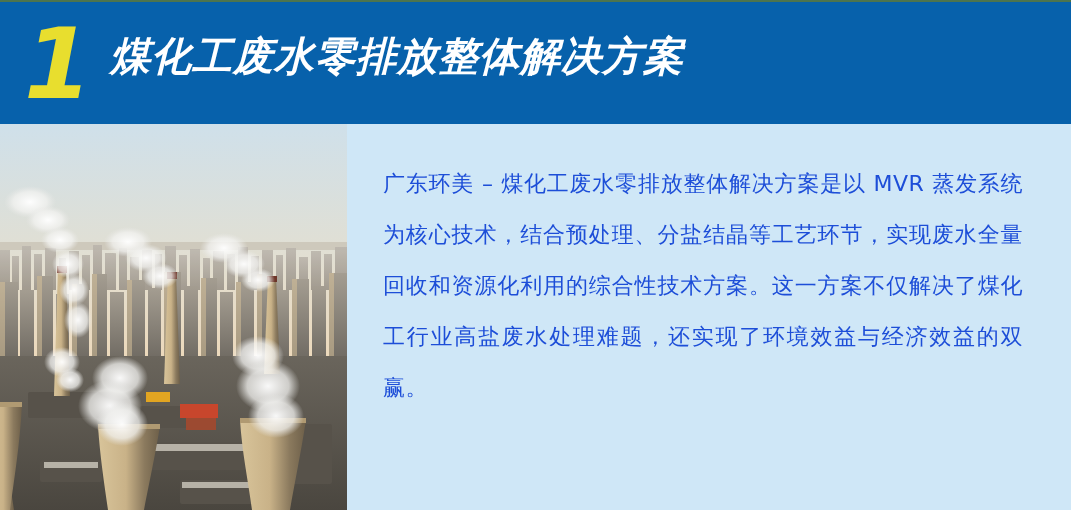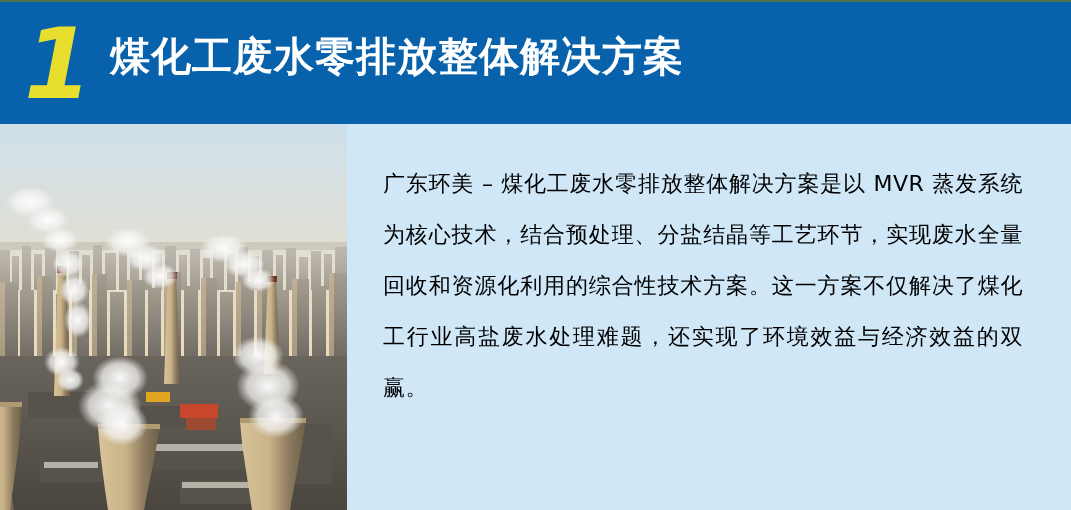--- a/index.html
+++ b/index.html
@@ -56,20 +56,21 @@
     position: absolute;
     left: 110px;
     top: 28px;
     color: #ffffff;
     font-family: "DejaVu Sans", "Liberation Sans", sans-serif;
     font-size: 40px;
     font-weight: bold;
     letter-spacing: 1px;
     line-height: 52px;
     white-space: nowrap;
+    font-style: italic;
   }
 
   
   .content {
     position: absolute;
     left: 0; top: 124px;
     width: 1071px;
     height: 386px;
   }
 
@@ -90,21 +91,21 @@
     left: 347px; top: 0;
     width: 724px;
     height: 386px;
     background: #cfe7f7;
   }
   .body-text {
     position: absolute;
     left: 36px;
     top: 34px;
     width: 640px;
-    color: #000000;
+    color: #1d4ed8;
     font-family: "DejaVu Sans", "Liberation Sans", sans-serif;
     font-size: 22px;
     line-height: 51px;
     letter-spacing: 0.5px;
     text-align: justify;
     text-justify: inter-character;
   }
 </style>
 </head>
 <body>

